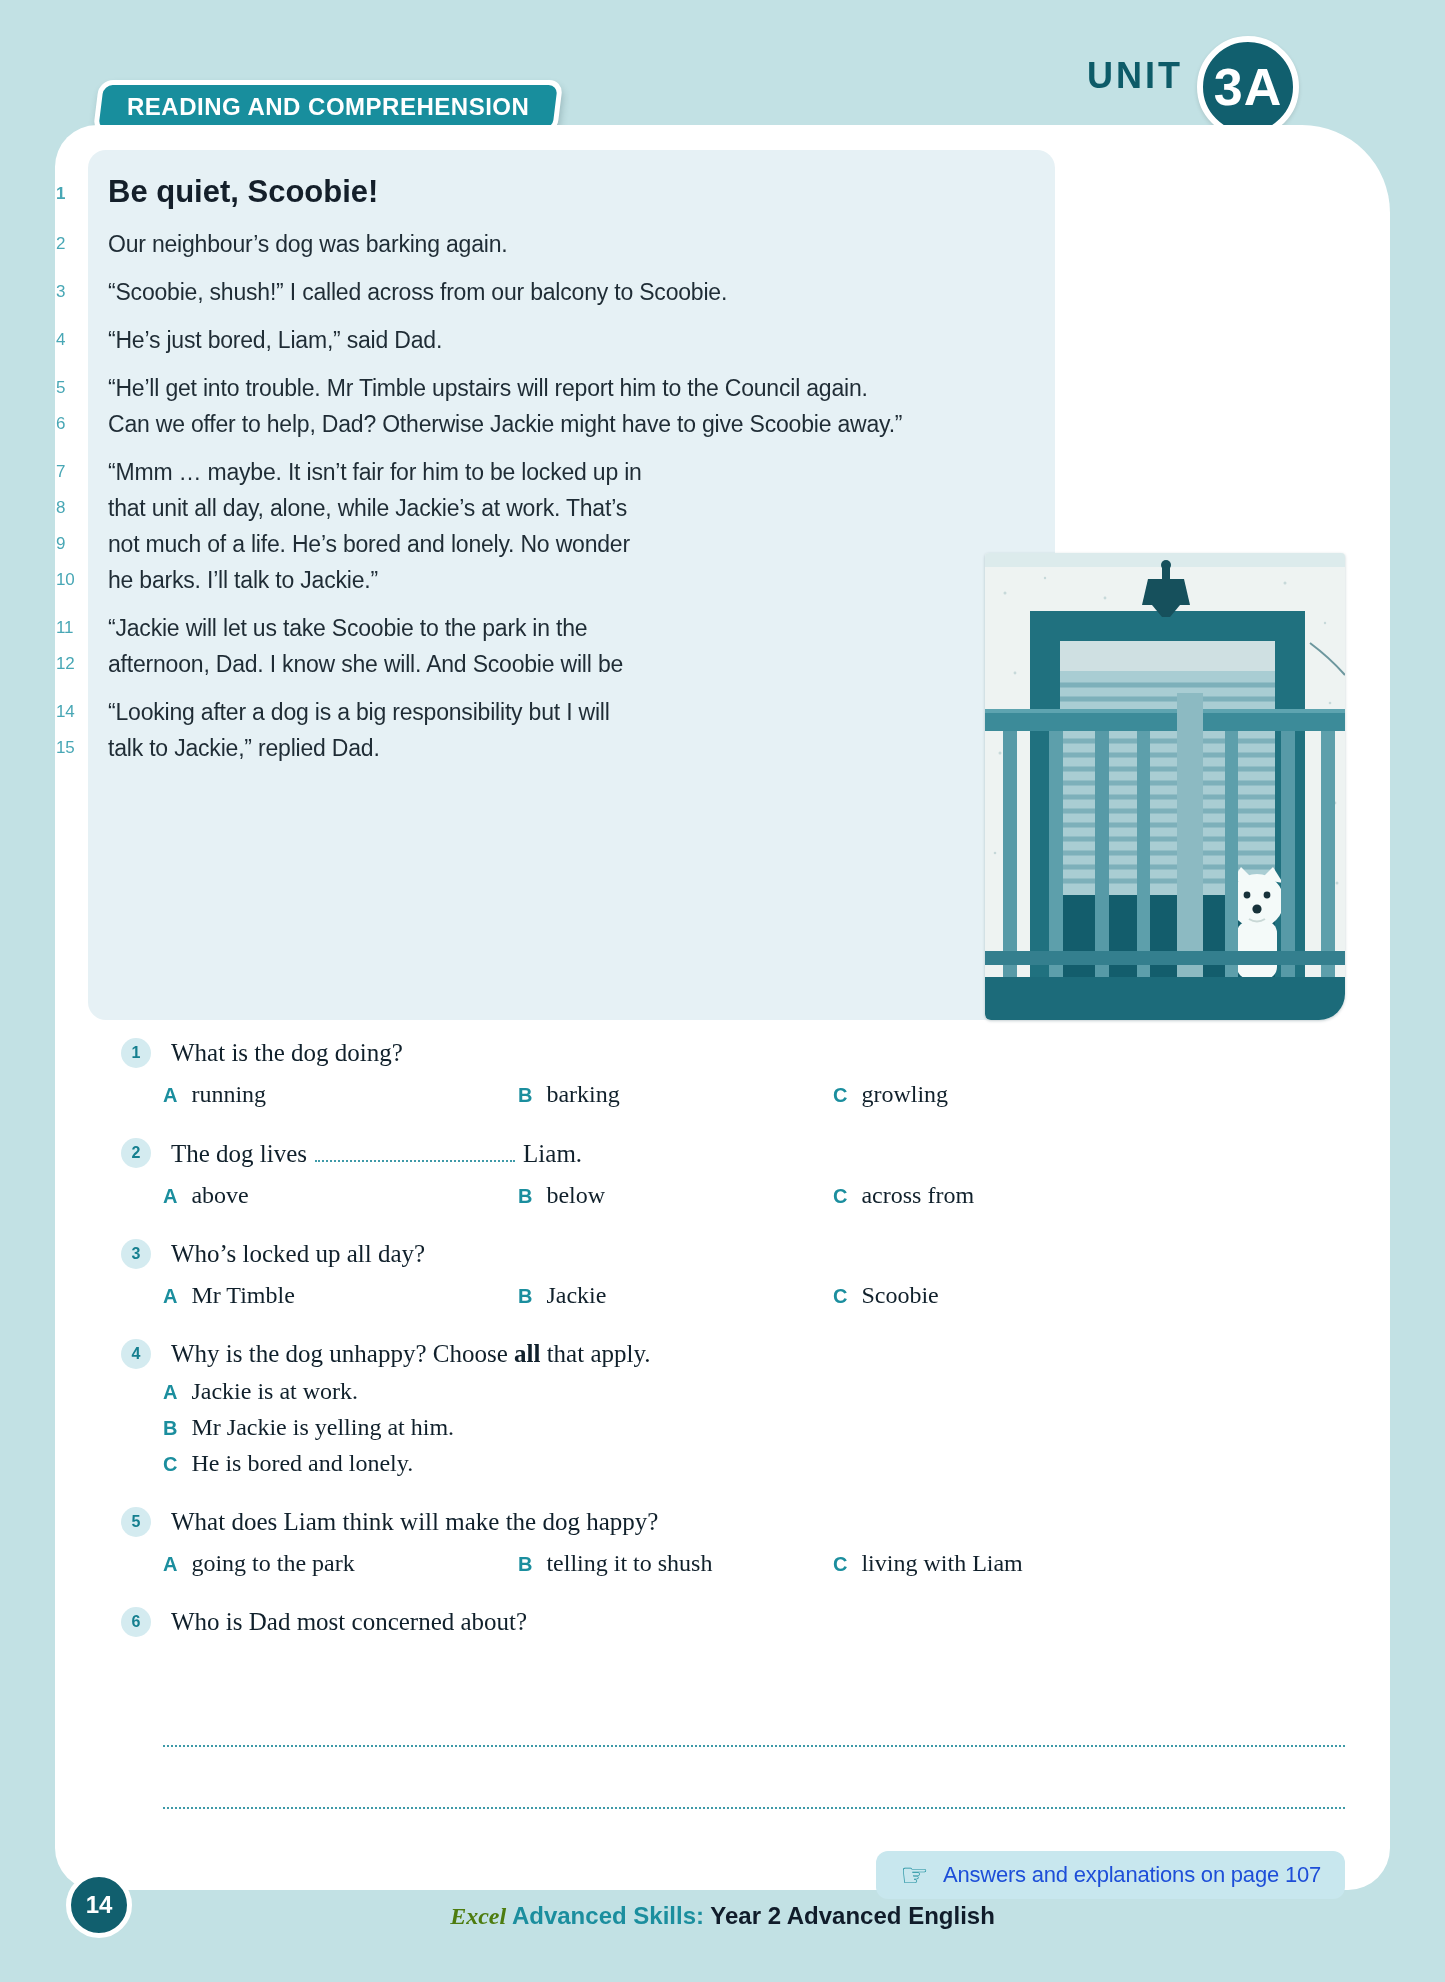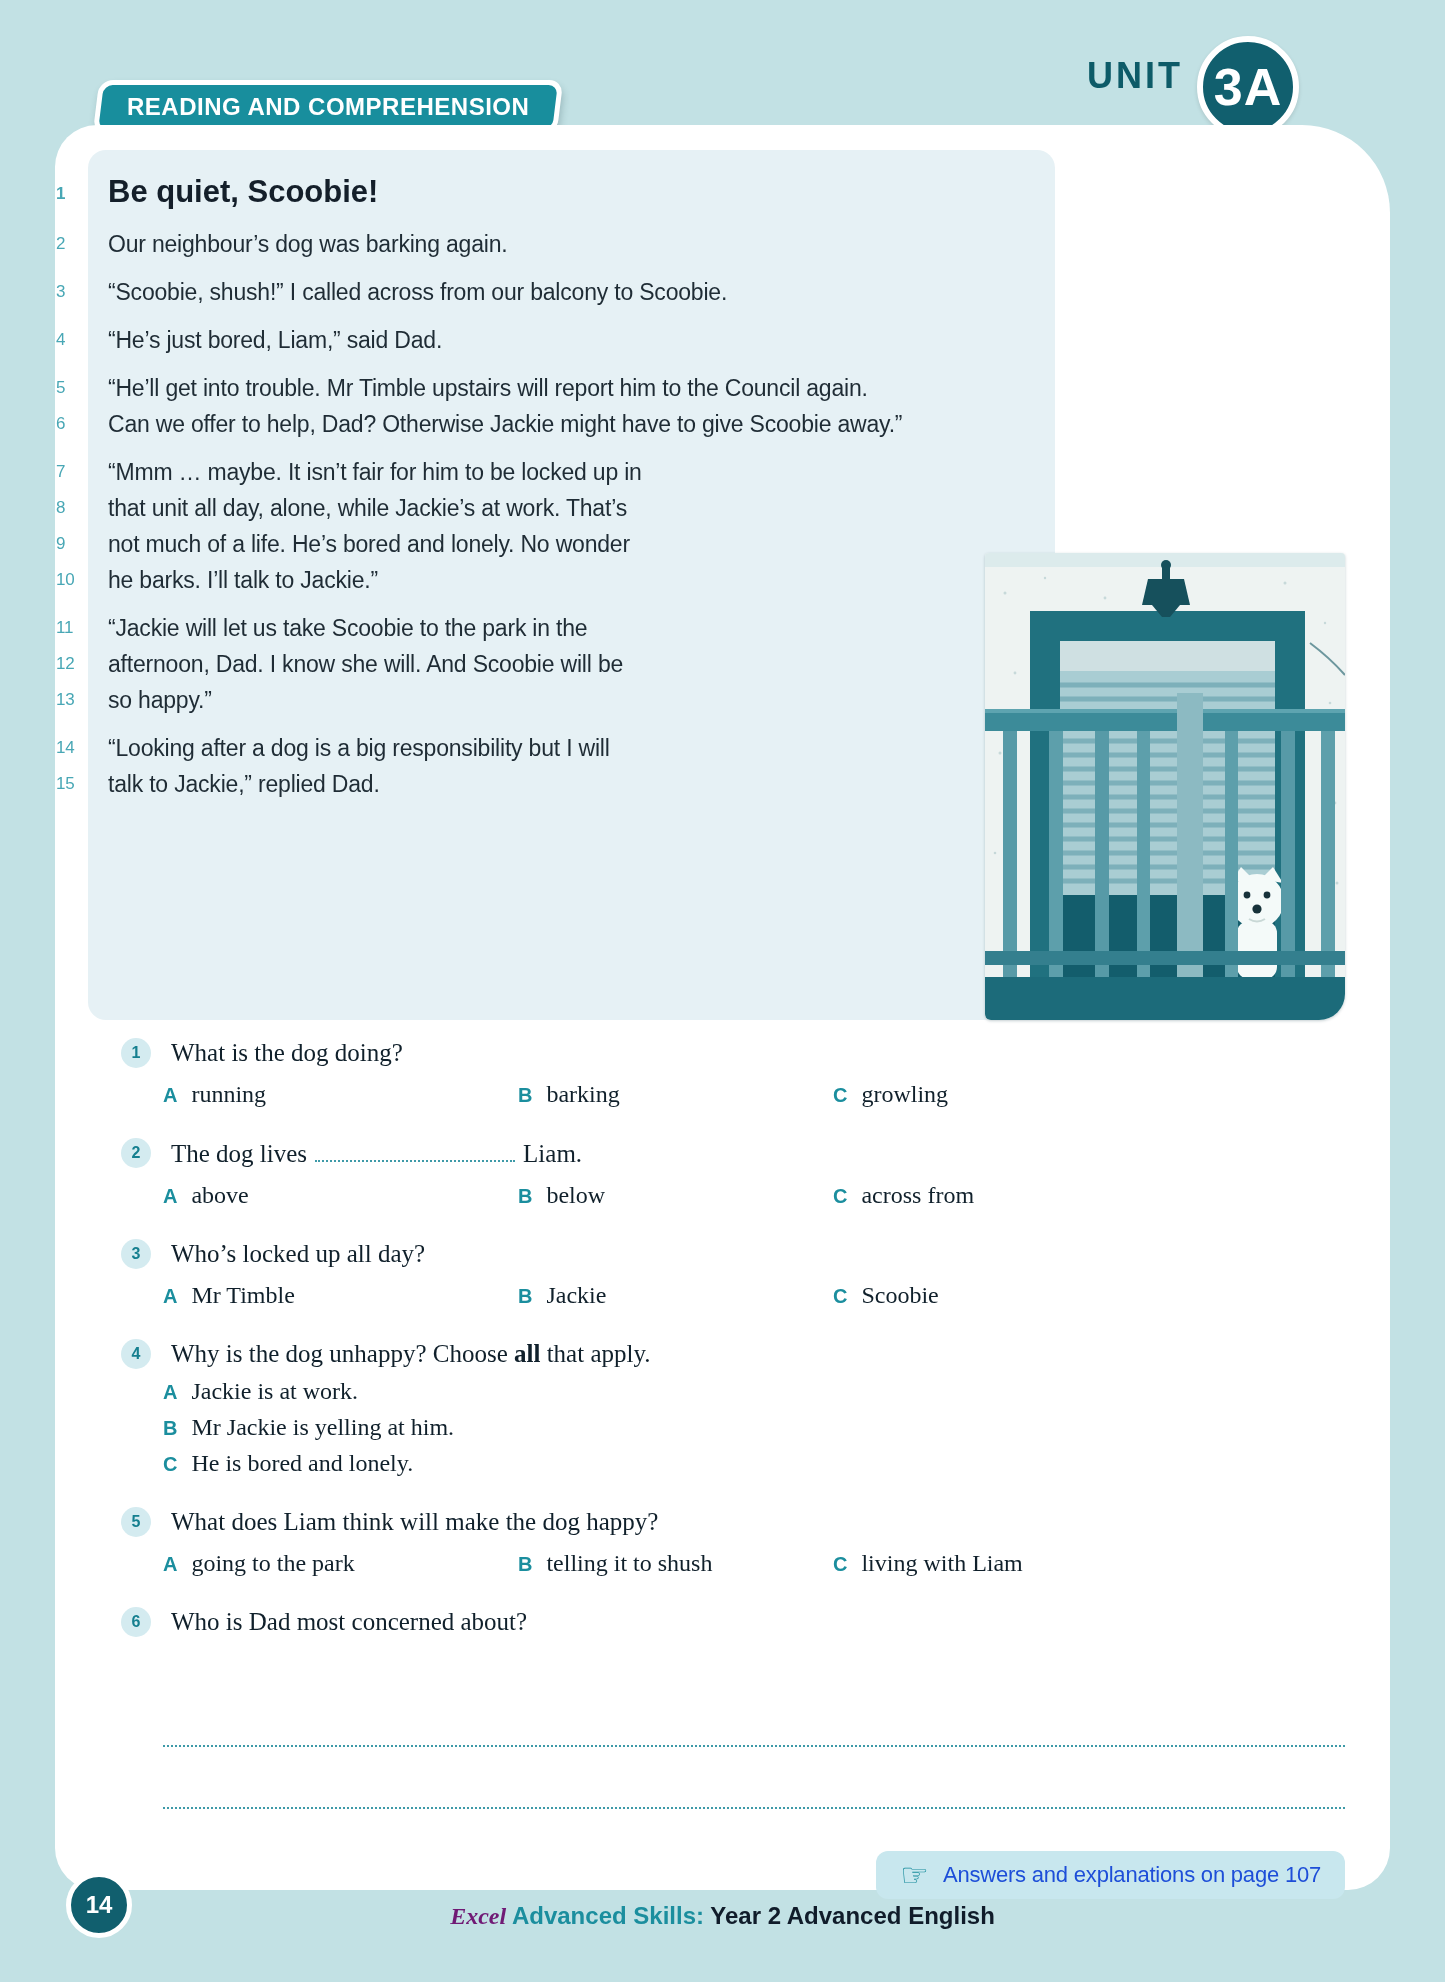--- a/index.html
+++ b/index.html
@@ -56,21 +56,21 @@
   .note-badge{float:right;margin-top:16px;background:#c8e7ee;border-radius:12px;height:48px;
     display:flex;align-items:center;padding:0 24px;}
   .note-badge .hand{color:#1b8e9e;font-size:32px;margin-right:14px;line-height:1;}
   .note-badge .note-text{font-size:22px;color:#1d4ed8;font-weight:400;letter-spacing:-.2px;}
 
   
   .page-circle{position:absolute;left:66px;top:1872px;width:56px;height:56px;border-radius:50%;
     background:#115f6e;border:5px solid #ffffff;display:flex;align-items:center;justify-content:center;
     color:#ffffff;font-size:24px;font-weight:800;}
   .footer-title{position:absolute;left:0;top:1902px;width:100%;text-align:center;font-size:24px;font-weight:800;}
-  .footer-title .brand{font-family:"Liberation Serif",serif;font-style:italic;color:#701a75;}
+  .footer-title .brand{font-family:"Liberation Serif",serif;font-style:italic;color:#4d7c0f;}
   .footer-title .series{color:#1b8e9e;}
   .footer-title .book{color:#101c2a;}
 </style>
 </head>
 <body>
 
 <div class="page">
 
   <div class="unit-word">UNIT</div>
   <div class="unit-circle">
@@ -104,21 +104,20 @@
           </div>
           <div class="p-para">
             <div class="p-line"><span class="lnum">7</span><span>“Mmm … maybe. It isn’t fair for him to be locked up in</span></div>
             <div class="p-line"><span class="lnum">8</span><span>that unit all day, alone, while Jackie’s at work. That’s</span></div>
             <div class="p-line"><span class="lnum">9</span><span>not much of a life. He’s bored and lonely. No wonder</span></div>
             <div class="p-line"><span class="lnum">10</span><span>he barks. I’ll talk to Jackie.”</span></div>
           </div>
           <div class="p-para">
             <div class="p-line"><span class="lnum">11</span><span>“Jackie will let us take Scoobie to the park in the</span></div>
             <div class="p-line"><span class="lnum">12</span><span>afternoon, Dad. I know she will. And Scoobie will be</span></div>
-            <div class="p-line"><span class="lnum">13</span><span>so happy.”</span></div>
           </div>
           <div class="p-para">
             <div class="p-line"><span class="lnum">14</span><span>“Looking after a dog is a big responsibility but I will</span></div>
             <div class="p-line"><span class="lnum">15</span><span>talk to Jackie,” replied Dad.</span></div>
           </div>
         </div>
 
       <div class="photo">
         <svg width="360" height="467" viewBox="0 0 360 467" xmlns="http://www.w3.org/2000/svg">
           <rect x="0" y="0" width="360" height="467" fill="#eef3f2"></rect>

